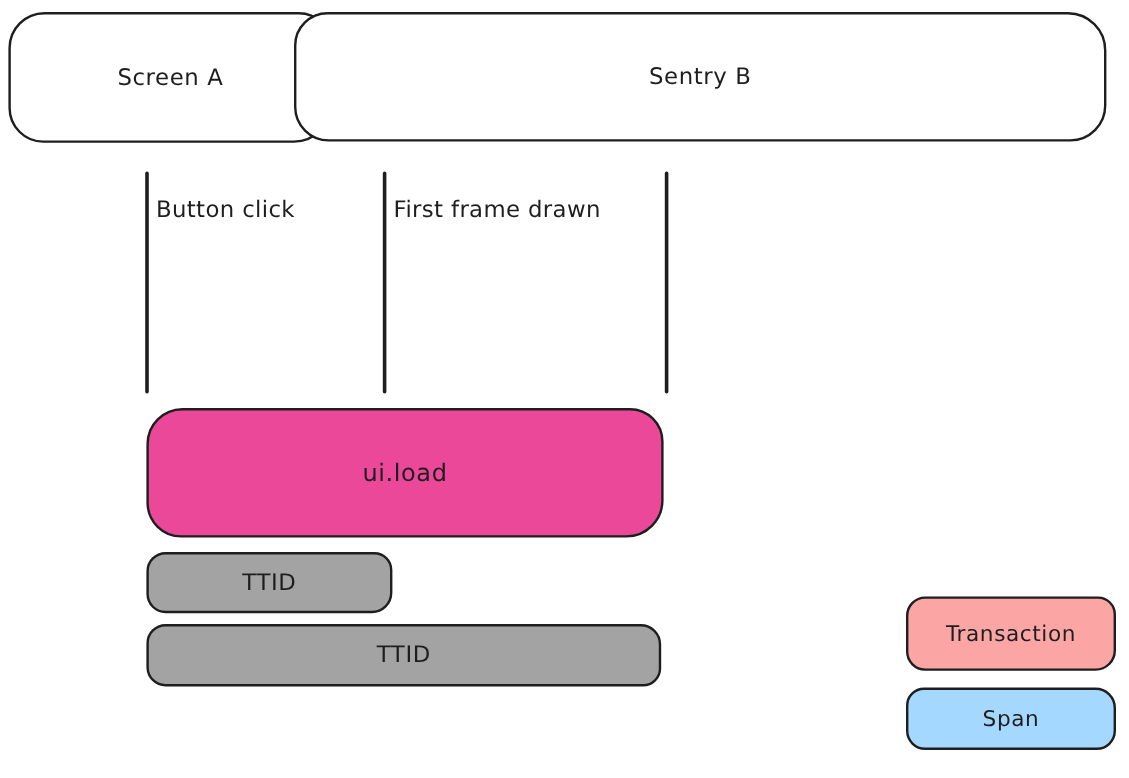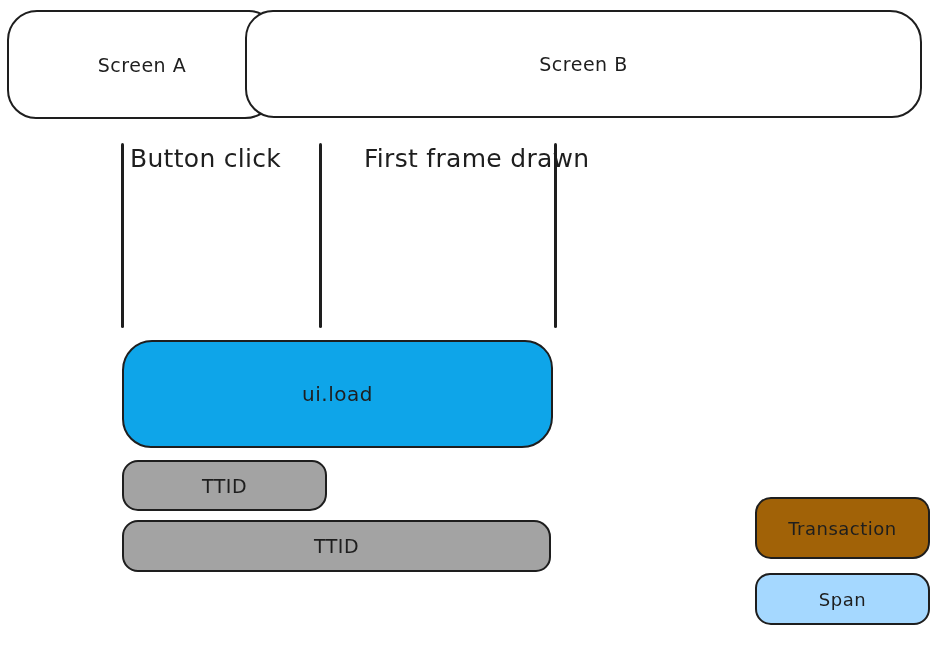--- a/index.html
+++ b/index.html
@@ -41,31 +41,31 @@
     top: 143px;
     height: 185px;
     background: #1e1e1e;
     border-radius: 2px;
   }
   .event-line-1 { left: 121px; }
   .event-line-2 { left: 319px; }
   .event-line-3 { left: 554px; }
   .event-label {
     position: absolute;
-    top: 144px;
-    font-size: 25px;
+    top: 164px;
+    font-size: 19px;
     letter-spacing: 0.3px;
     white-space: nowrap;
   }
   .event-label-1 { left: 130px; }
-  .event-label-2 { left: 328px; margin-left: 36px; }
+  .event-label-2 { left: 328px; }
   .event-label-3 { left: 561px; }
   
   .bar-transaction {
-    background: #0ea5e9;
+    background: #ec4899;
   }
   .bar-span {
     background: #a3a3a3;
   }
   .bar-uiload {
     left: 122px; top: 340px; width: 431px; height: 108px;
     border-radius: 30px 28px 31px 29px;
     font-size: 20px;
   }
   .bar-ttid {
@@ -73,40 +73,40 @@
     border-radius: 16px 15px 17px 16px;
   }
   .bar-ttfd {
     left: 122px; top: 520px; width: 429px; height: 52px;
     border-radius: 16px 17px 15px 16px;
   }
   
   .legend-transaction {
     left: 755px; top: 497px; width: 175px; height: 62px;
     border-radius: 16px 15px 17px 16px;
-    background: #a16207;
+    background: #fca5a5;
     font-size: 18px;
   }
   .legend-span {
     left: 755px; top: 573px; width: 175px; height: 52px;
     border-radius: 15px 17px 16px 16px;
     background: #a5d8ff;
     font-size: 18px;
   }
 </style>
 </head>
 <body>
 
 <div class="canvas">
 
   <div class="box screen-a">
     <span>Screen A</span>
   </div>
   <div class="box screen-b">
-    <span>Screen B</span>
+    <span>Sentry B</span>
   </div>
 
   <div class="event-line event-line-1"></div>
   <div class="event-line event-line-2"></div>
   <div class="event-line event-line-3"></div>
 
   <div class="event-label event-label-1">Button click</div>
   <div class="event-label event-label-2">First frame drawn</div>
 
   <div class="box bar-transaction bar-uiload">

